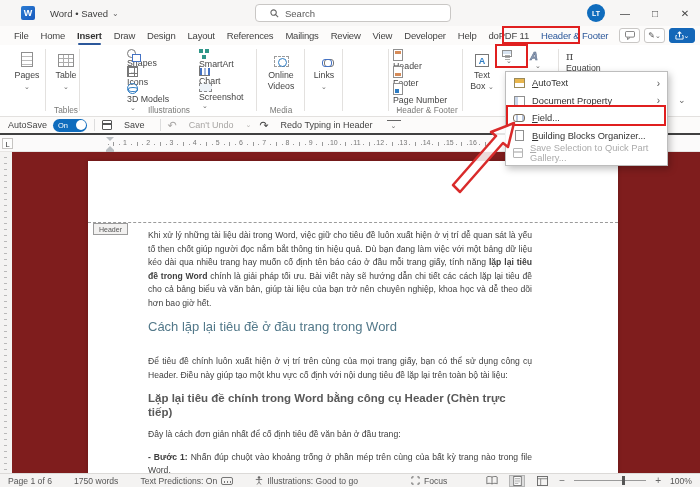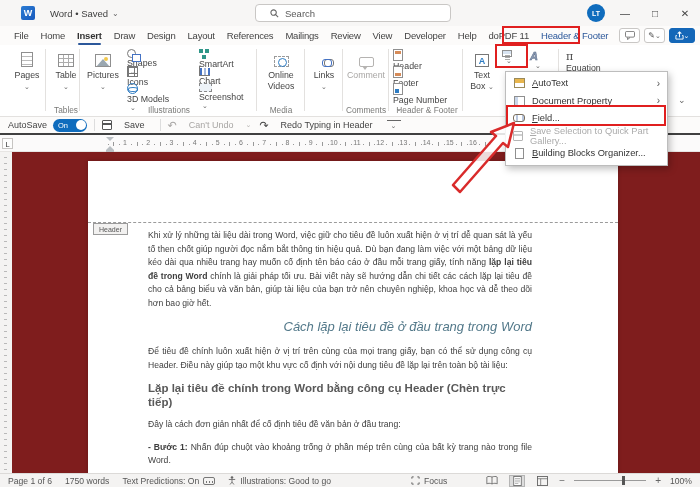--- a/index.html
+++ b/index.html
@@ -95,42 +95,42 @@
 
   
   #docarea { position:absolute; top:152px; left:0; width:700px; height:321px; background:#7f1d1d; overflow:hidden; }
   #vruler { position:absolute; left:0; top:0; width:12px; height:321px; background:#f4f3f2 repeating-linear-gradient(#f4f3f2 0 5px,#b9b9b9 5px 6px); background-size:3px 100%; background-repeat:no-repeat; background-position:4px 0; }
   #page { position:absolute; left:88px; top:9px; width:530px; height:330px; background:#fff; box-shadow:0 0 4px rgba(0,0,0,.22); }
   #header-boundary { position:absolute; left:0; right:0; top:61px; border-top:1px dashed #9b9b9b; }
   #header-tag { position:absolute; left:5px; top:62px; background:#f2f1f0; border:1px solid #9b9b9b; font-size:7px; color:#555; padding:1.5px 5px; }
   #doc-content { position:absolute; left:60px; width:384px; top:68px; font-size:8.6px; line-height:13.5px; color:#3e3e3e; text-align:justify; }
   #doc-content p { margin-bottom:9px; }
   #doc-content .b { font-weight:bold; }
-  #doc-content h2 { font-size:13px; line-height:16px; font-weight:normal; color:#527889; margin:2px 0 10px; text-align:right;font-style:italic; }
+  #doc-content h2 { font-size:13px; line-height:16px; font-weight:normal; color:#527889; margin:2px 0 20px; text-align:left; }
   #doc-content h3 { font-size:11.5px; line-height:14px; font-weight:bold; color:#595959; margin:0 0 9px; text-align:left; }
 
   
   #qp-menu { position:absolute; left:505px; top:71px; width:163px; background:#fff; border:1px solid #bdbdbd; box-shadow:2px 3px 7px rgba(0,0,0,.25); z-index:50; padding:2.5px 0; }
   .menu-item { height:17.5px; display:flex; align-items:center; font-size:9.3px; color:#333; padding:0 6px 0 7px; position:relative; }
   .menu-item .mlabel { margin-left:7px; }
   .menu-item .subarrow { position:absolute; right:7px; font-size:10px; color:#555; }
   .menu-item.disabled { color:#ababab; }
   .mi-ic { width:12px; height:12px; display:inline-flex; align-items:center; justify-content:center; }
   .mi-autotext { background:linear-gradient(#e9b64c 4px,#fff 4px); border:1px solid #9a8a5a; width:11px; height:10px; }
   .mi-docprop { width:11px; height:10px; border:1px solid #8f8f8f; background:linear-gradient(90deg,#c9d6ea 3px,#fff 3px); }
   .mi-field { width:12px; height:8px; border:1px solid #7a6f5f; border-radius:3px; background:linear-gradient(90deg,#fff 2px,#b9c7de 2px,#b9c7de 4px,#fff 4px,#fff 8px,#b9c7de 8px,#b9c7de 10px,#fff 10px); }
   .mi-bbo { width:9px; height:11px; border:1px solid #8f8f8f; background:#fff; }
   .mi-savegal { width:10px; height:10px; border:1.2px solid #b5b5b5; border-radius:1px; background:linear-gradient(#fff 2px,#cfcfcf 2px,#cfcfcf 4px,#fff 4px); }
 
   
   .redbox { position:absolute; border:2px solid #e01f1f; z-index:60; pointer-events:none; }
   #arrow-overlay { position:absolute; left:0; top:0; width:700px; height:487px; z-index:65; pointer-events:none; }
 
   
-  #statusbar { position:absolute; top:473px; left:0; width:700px; height:14px; background:#f4f3f2; border-top:1px solid #dcdad8; display:flex; align-items:center; font-size:8.6px; color:#555; padding:0 8px; }
+  #statusbar { position:absolute; top:473px; left:0; width:700px; height:14px; background:#f4f3f2; border-top:1px solid #dcdad8; display:flex; align-items:center; font-size:8.6px; color:#555; padding:0 8px;gap:9px; }
   #statusbar .sb-item { margin-right:13px; display:flex; align-items:center; gap:4px; white-space:nowrap; }
   #sb-right { margin-left:auto; display:flex; align-items:center; gap:9px; }
   .view-btn { width:16px; height:12px; display:flex; align-items:center; justify-content:center; }
   .view-btn.sel { background:#dcdcdc; border:1px solid #b5b5b5; }
   .i-predict { width:12px; height:8px; border:1px solid #777; border-radius:2px; background:linear-gradient(90deg,transparent 2px,#777 2px,#777 3px,transparent 3px,transparent 5px,#777 5px,#777 6px,transparent 6px,transparent 8px,#777 8px,#777 9px,transparent 9px); background-size:12px 2px; background-position:0 3px; background-repeat:no-repeat; }
   #zoom-track { width:72px; height:1px; background:#9a9a9a; position:relative; }
   #zoom-knob { position:absolute; left:48px; top:-4px; width:3px; height:9px; background:#555; }
   .zpm { font-size:10px; color:#666; }
 </style>
 </head>
@@ -208,26 +208,20 @@
       <div class="bicon">
           <span class="i-table"></span>
         </div>
       <div class="blbl"><span>Table</span><br><span class="chev3">⌄</span></div>
     </div>
     <div class="glabel">Tables</div>
   </div>
   <div class="gdiv" style="left:79px;"></div>
 
   <div class="rgroup" style="left:83px;width:172px;">
-    <div class="bigbtn" style="left:0;width:40px;">
-      <div class="bicon">
-          <span class="i-pict"></span>
-        </div>
-      <div class="blbl"><span>Pictures</span><br><span class="chev3">⌄</span></div>
-    </div>
     <div class="srow chev2" style="left:44px;top:4px;">
         <span class="sic">
           <span class="i-shapes"></span>
         </span>
         <span>Shapes</span>
       </div>
     <div class="srow" style="left:44px;top:21px;">
         <span class="sic">
           <span class="i-icons"></span>
         </span>
@@ -275,29 +269,20 @@
   <div class="rgroup" style="left:307px;width:34px;">
     <div class="bigbtn" style="left:0;width:34px;">
       <div class="bicon">
           <span class="i-links"></span>
         </div>
       <div class="blbl"><span>Links</span><br><span class="chev3">⌄</span></div>
     </div>
   </div>
   <div class="gdiv" style="left:342px;"></div>
 
-  <div class="rgroup" style="left:345px;width:42px;">
-    <div class="bigbtn" style="left:0;width:42px;">
-      <div class="bicon">
-          <span class="i-comment"></span>
-        </div>
-      <div class="blbl" style="color:#a8a6a4;"><span>Comment</span></div>
-    </div>
-    <div class="glabel">Comments</div>
-  </div>
   <div class="gdiv" style="left:388px;"></div>
 
   <div class="rgroup" style="left:391px;width:72px;">
     <div class="srow chev2" style="left:2px;top:4px;">
         <span class="sic">
           <span class="i-page hdr"></span>
         </span>
         <span>Header</span>
       </div>
     <div class="srow chev2" style="left:2px;top:21px;">
@@ -475,31 +460,31 @@
       </span>
       <span class="mlabel"><u>D</u>ocument Property</span>
       <span class="subarrow">›</span>
     </div>
     <div class="menu-item">
       <span class="mi-ic">
         <span class="mi-field"></span>
       </span>
       <span class="mlabel"><u>F</u>ield...</span>
     </div>
+    <div class="menu-item">
+      <span class="mi-ic">
+        <span class="mi-bbo"></span>
+      </span>
+      <span class="mlabel"><u>B</u>uilding Blocks Organizer...</span>
+    </div>
     <div class="menu-item disabled">
       <span class="mi-ic">
         <span class="mi-savegal"></span>
       </span>
       <span class="mlabel"><u>S</u>ave Selection to Quick Part Gallery...</span>
-    </div>
-    <div class="menu-item">
-      <span class="mi-ic">
-        <span class="mi-bbo"></span>
-      </span>
-      <span class="mlabel"><u>B</u>uilding Blocks Organizer...</span>
     </div>
   </div>
 
 <div class="redbox" style="left:502px;top:26px;width:78px;height:18px;"></div>
 <div class="redbox" style="left:495px;top:44px;width:33px;height:24px;"></div>
 <div class="redbox" style="left:506px;top:105px;width:160px;height:21px;"></div>
 <svg id="arrow-overlay">
   <polygon points="514,123 508,147 503,143 460,192 453,185 496,136 491,132" fill="rgba(255,255,255,0.85)" stroke="#d92b2b" stroke-width="2.5" stroke-linejoin="round"></polygon>
 </svg>
 

